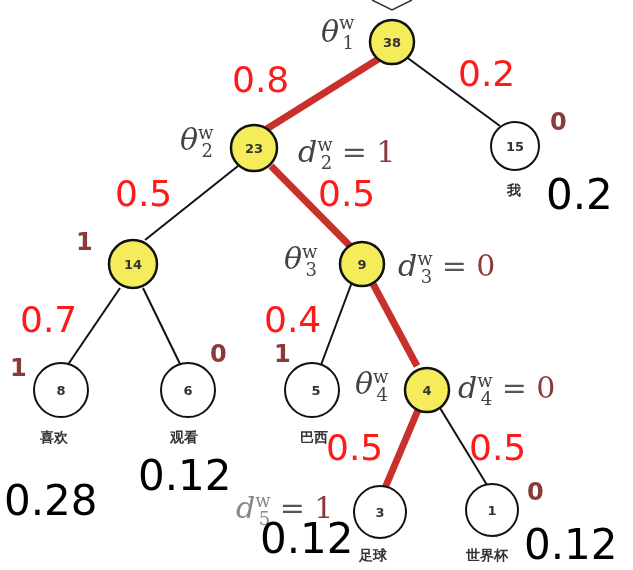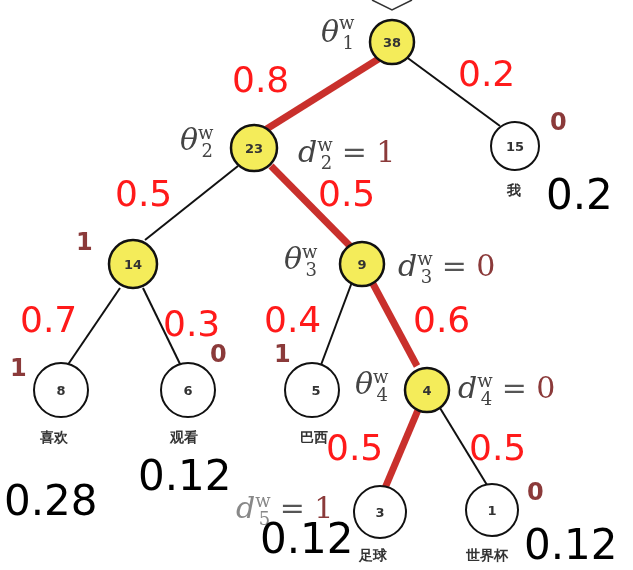--- a/index.html
+++ b/index.html
@@ -105,23 +105,21 @@
   <div class="abs word" style="left:170px;top:430px;">观看</div>
   <div class="abs word" style="left:300px;top:430px;">巴西</div>
   <div class="abs word" style="left:359px;top:548px;">足球</div>
   <div class="abs word" style="left:466px;top:548px;">世界杯</div>
 
   <div class="abs prob" style="left:232px;top:62px;">0.8</div>
   <div class="abs prob" style="left:458px;top:56px;">0.2</div>
   <div class="abs prob" style="left:115px;top:176px;">0.5</div>
   <div class="abs prob" style="left:318px;top:176px;">0.5</div>
   <div class="abs prob" style="left:20px;top:302px;">0.7</div>
-  <div class="abs prob" style="left:163px;top:306px;">0.3</div>
   <div class="abs prob" style="left:264px;top:302px;text-align:right;">0.4</div>
-  <div class="abs prob" style="left:413px;top:302px;">0.6</div>
   <div class="abs prob" style="left:326px;top:430px;">0.5</div>
   <div class="abs prob" style="left:469px;top:430px;">0.5</div>
 
   <div class="abs leafprob" style="left:546px;top:174px;">0.2</div>
   <div class="abs leafprob" style="left:4px;top:452px;margin-top:28px;">0.28</div>
   <div class="abs leafprob" style="left:138px;top:455px;">0.12</div>
   <div class="abs leafprob" style="left:260px;top:518px;">0.12</div>
   <div class="abs leafprob" style="left:524px;top:524px;">0.12</div>
 
 </div>

